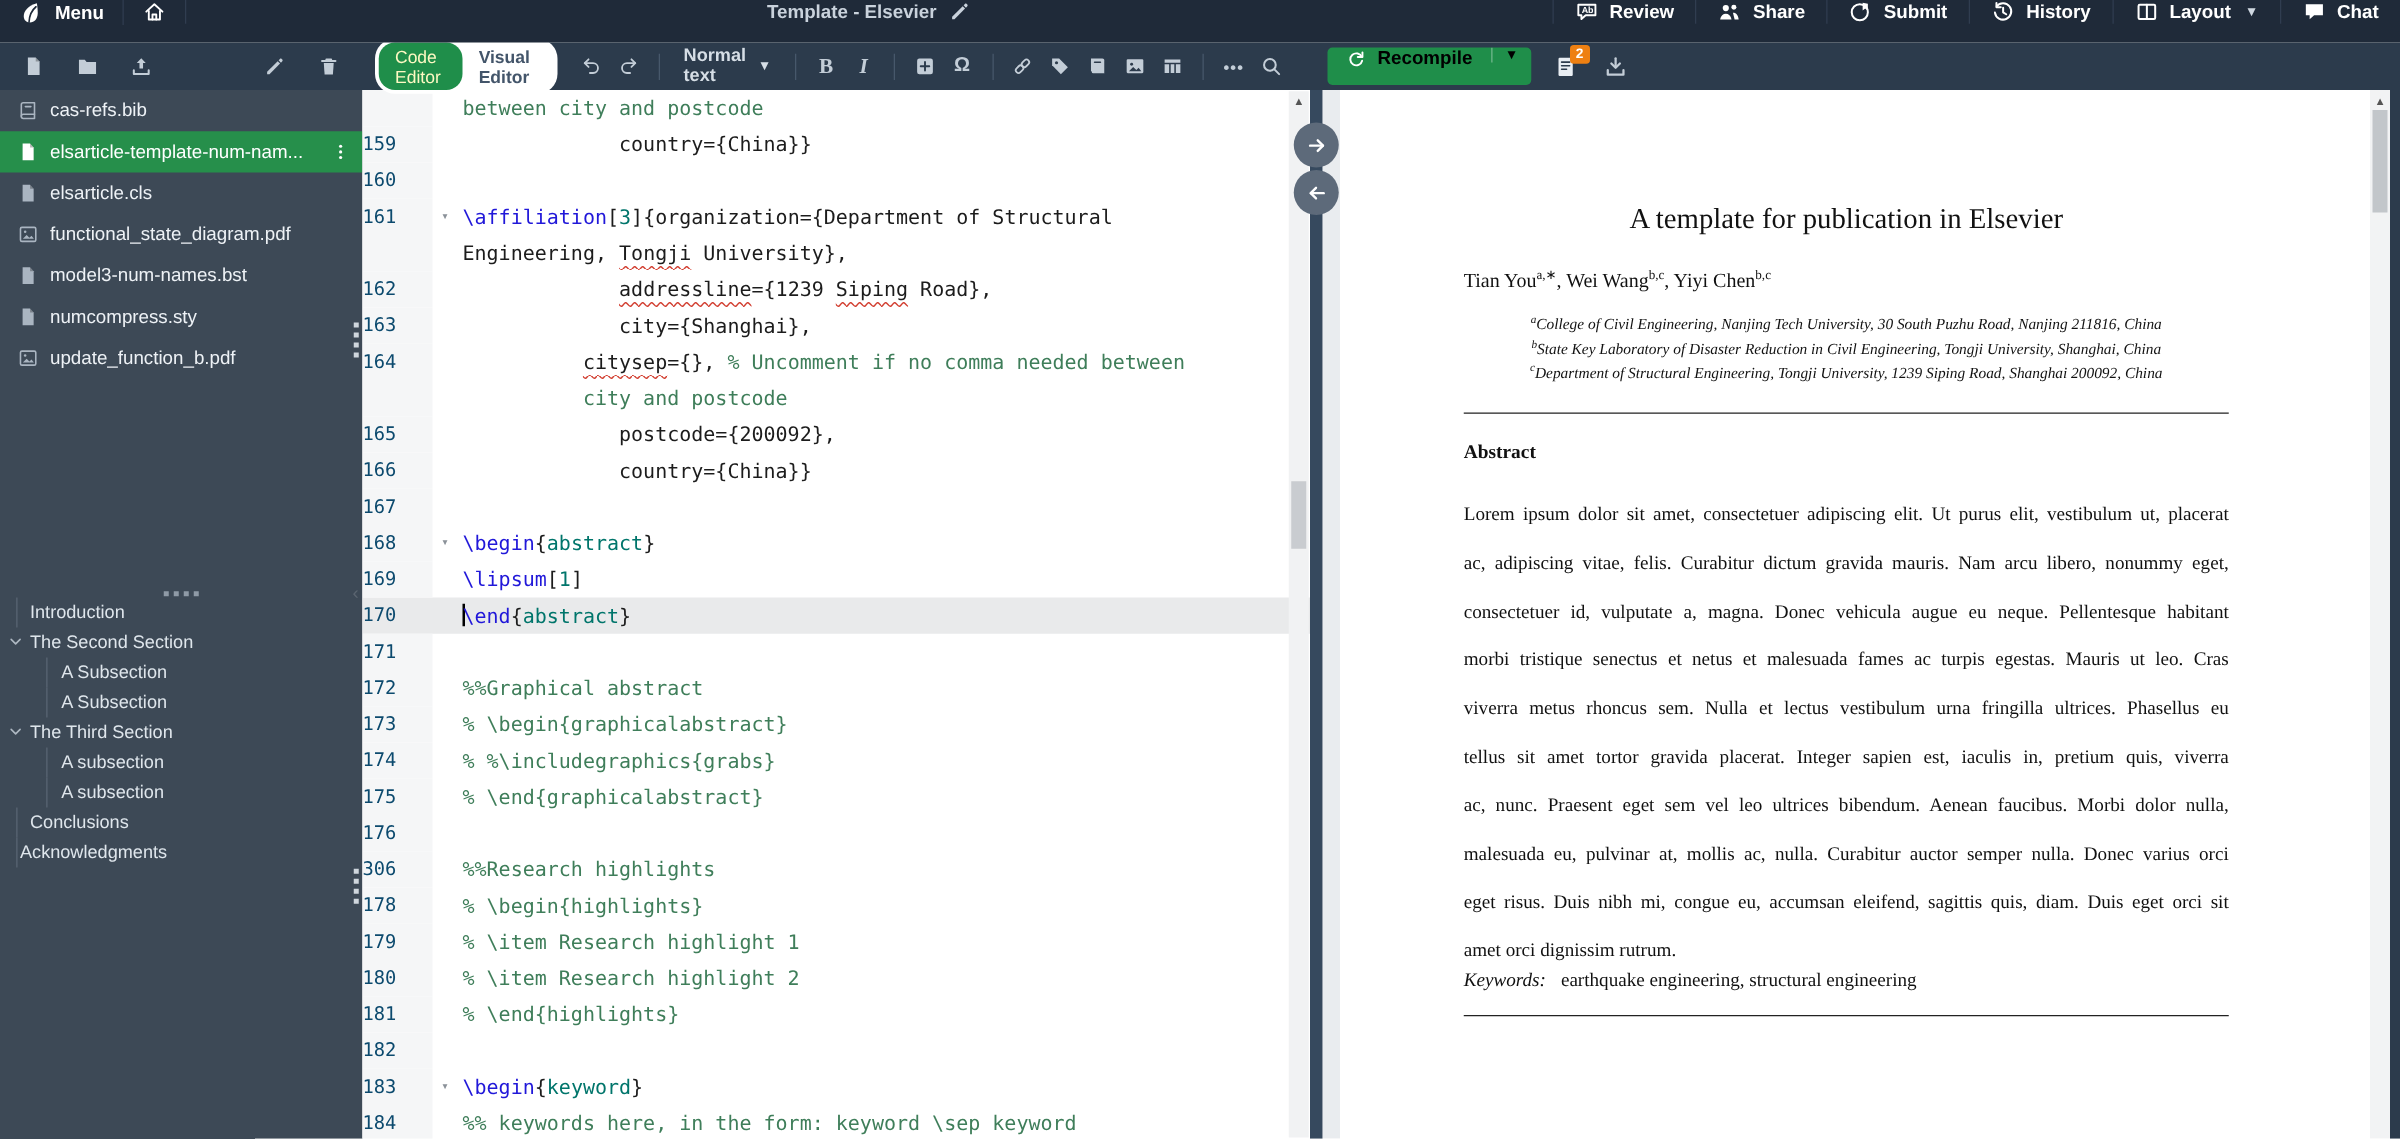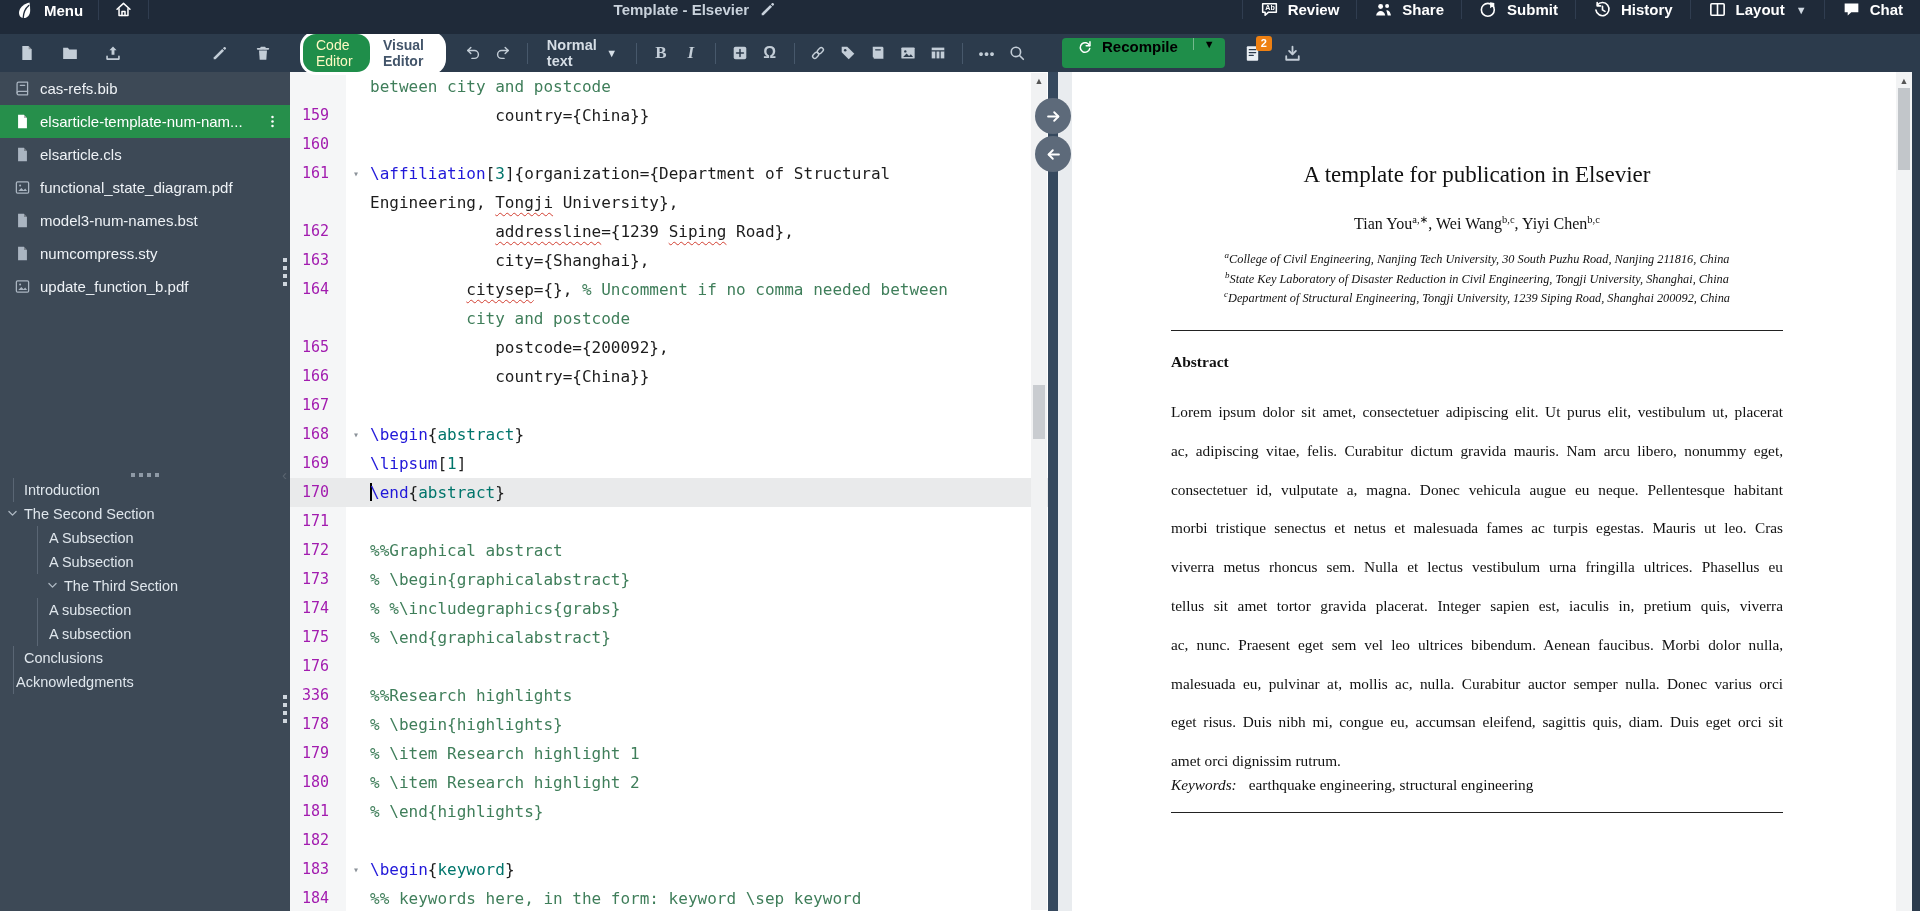--- a/index.html
+++ b/index.html
@@ -57,21 +57,21 @@
   .vdots{position:absolute;left:283px;display:flex;flex-direction:column;gap:4px;cursor:col-resize}
   .vdots i{width:4px;height:4px;background:#cfd6dd;display:block}
   #outline{position:absolute;left:0;right:0;top:406px}
   #outline-head{height:28px;background:var(--outhead);display:flex;align-items:center;gap:8px;padding:0 10px;font-size:15px;font-weight:700;color:#fff;cursor:pointer}
   .oitem{position:relative;height:24px;line-height:24px;font-size:14.5px;color:#dfe6ec;cursor:pointer;white-space:nowrap}
   .oitem .guide{position:absolute;top:0;bottom:0;width:1px;background:#5a6674}
   .oitem .ochev{position:absolute;left:6px;top:5px;color:#aeb8c2}
   
   #editor{position:absolute;left:290px;top:0;bottom:0;width:758px;background:#fff;overflow:hidden}
   .erow{height:29px;display:flex;font-family:"DejaVu Sans Mono",monospace;font-size:16px;line-height:29px}
-  .erow .g{width:56px;flex:0 0 auto;text-align:center;padding-right:5px;color:#a21caf;background:#f5f6f7;font-size:15px}
+  .erow .g{width:56px;flex:0 0 auto;text-align:left;padding-right:5px;color:#0c4a6e;background:#f5f6f7;font-size:15px}
   .erow .fold{width:20px;flex:0 0 auto;color:#8b9299;font-size:10px;text-align:center}
   .erow code{white-space:pre;padding-left:4px;color:#1c1c1c;font-family:inherit}
   .erow.active{background:#e9eaeb}
   .erow.active .g{background:transparent}
   .tk.cmd{color:#2118d9}
   .tk.env,.tk.num{color:#00756b}
   .tk.cmt{color:#3f7e5a}
   .tk.sp{text-decoration:underline;text-decoration-style:wavy;text-decoration-color:#d23f31;text-decoration-thickness:1px;text-underline-offset:4px}
   .caret-bar{display:inline-block;width:2px;height:18px;background:#000;vertical-align:-3px;margin-right:-2px}
   #ed-scroll{position:absolute;right:1px;top:1px;bottom:1px;width:16px;background:#f1f2f3}
@@ -79,21 +79,21 @@
   #ed-scroll .thumb{position:absolute;left:2px;right:2px;top:312px;height:54px;background:#c9ccd0;cursor:pointer}
   #tree-collapse{position:absolute;left:282px;top:394px;font-size:15px;color:#5b6570;z-index:6;cursor:pointer}
   
   #divider{position:absolute;left:1048px;top:0;bottom:0;width:10px;background:var(--divider);z-index:10}
   .sync-circ{position:absolute;left:-13px;width:36px;height:36px;border-radius:50%;background:#5d6a7a;color:#fff;display:flex;align-items:center;justify-content:center;cursor:pointer;z-index:11}
   
   #pdfpane{position:absolute;left:1058px;top:0;bottom:0;width:854px;background:#fff;overflow:hidden}
   #pdf-gutter{position:absolute;left:0;top:0;bottom:0;width:14px;background:#e9ecef}
   #page{position:absolute;left:113px;top:0;width:612px;font-family:"Liberation Serif",serif;color:#111}
   .p-title{position:absolute;top:90px;width:100%;text-align:center;font-size:23px}
-  .p-authors{position:absolute;top:141px;width:100%;text-align:center;font-size:16px}
+  .p-authors{position:absolute;top:141px;width:100%;text-align:left;font-size:16px}
   .p-authors sup{font-size:10.5px}
   .p-affils{position:absolute;top:176px;width:100%;text-align:center;font-style:italic;font-size:12.3px;line-height:15.5px}
   .p-affils sup{font-size:9px;font-style:italic}
   .p-rule{position:absolute;width:100%;height:1.4px;background:#222}
   .p-abshead{position:absolute;top:281px;font-weight:700;font-size:15.5px}
   .p-abs{position:absolute;top:321px;width:100%;font-size:15.3px}
   .abs-line{height:38.8px;line-height:38.8px;text-align:justify;text-align-last:justify;white-space:nowrap0}
   .abs-line.last{text-align-last:left}
   .p-keywords{position:absolute;top:704px;font-size:15.3px}
   .p-keywords .kw-label{font-style:italic}
@@ -438,21 +438,21 @@
     <div id="outline">
       <div id="outline-items">
           <div class="oitem" style="padding-left: 24px;"><span class="guide" style="left: 13px;"></span><span>Introduction</span></div>
           <div class="oitem" style="padding-left: 24px;"><span class="ochev">
               <svg width="13" height="13" viewBox="0 0 20 20" fill="none" stroke="currentColor" stroke-width="1.6" stroke-linecap="round" stroke-linejoin="round">
                 <path d="M4.5 7 10 12.5 15.5 7" stroke-width="2"></path>
               </svg>
             </span><span>The Second Section</span></div>
           <div class="oitem" style="padding-left: 49px;"><span class="guide" style="left: 37px;"></span><span>A Subsection</span></div>
           <div class="oitem" style="padding-left: 49px;"><span class="guide" style="left: 37px;"></span><span>A Subsection</span></div>
-          <div class="oitem" style="padding-left: 24px; margin-left: 40px;"><span class="ochev">
+          <div class="oitem" style="padding-left: 24px;"><span class="ochev">
               <svg width="13" height="13" viewBox="0 0 20 20" fill="none" stroke="currentColor" stroke-width="1.6" stroke-linecap="round" stroke-linejoin="round">
                 <path d="M4.5 7 10 12.5 15.5 7" stroke-width="2"></path>
               </svg>
             </span><span>The Third Section</span></div>
           <div class="oitem" style="padding-left: 49px;"><span class="guide" style="left: 37px;"></span><span>A subsection</span></div>
           <div class="oitem" style="padding-left: 49px;"><span class="guide" style="left: 37px;"></span><span>A subsection</span></div>
           <div class="oitem" style="padding-left: 24px;"><span class="guide" style="left: 13px;"></span><span>Conclusions</span></div>
           <div class="oitem" style="padding-left: 16px;"><span class="guide" style="left: 13px;"></span><span>Acknowledgments</span></div>
         </div>
     </div>
@@ -565,21 +565,21 @@
           <span class="g">175</span>
           <span class="fold"></span>
           <code><span class="tk cmt">% \end{graphicalabstract}</span></code>
         </div>
         <div class="erow">
           <span class="g">176</span>
           <span class="fold"></span>
           <code></code>
         </div>
         <div class="erow">
-          <span class="g">336</span>
+          <span class="g">306</span>
           <span class="fold"></span>
           <code><span class="tk cmt">%%Research highlights</span></code>
         </div>
         <div class="erow">
           <span class="g">178</span>
           <span class="fold"></span>
           <code><span class="tk cmt">% \begin{highlights}</span></code>
         </div>
         <div class="erow">
           <span class="g">179</span>

